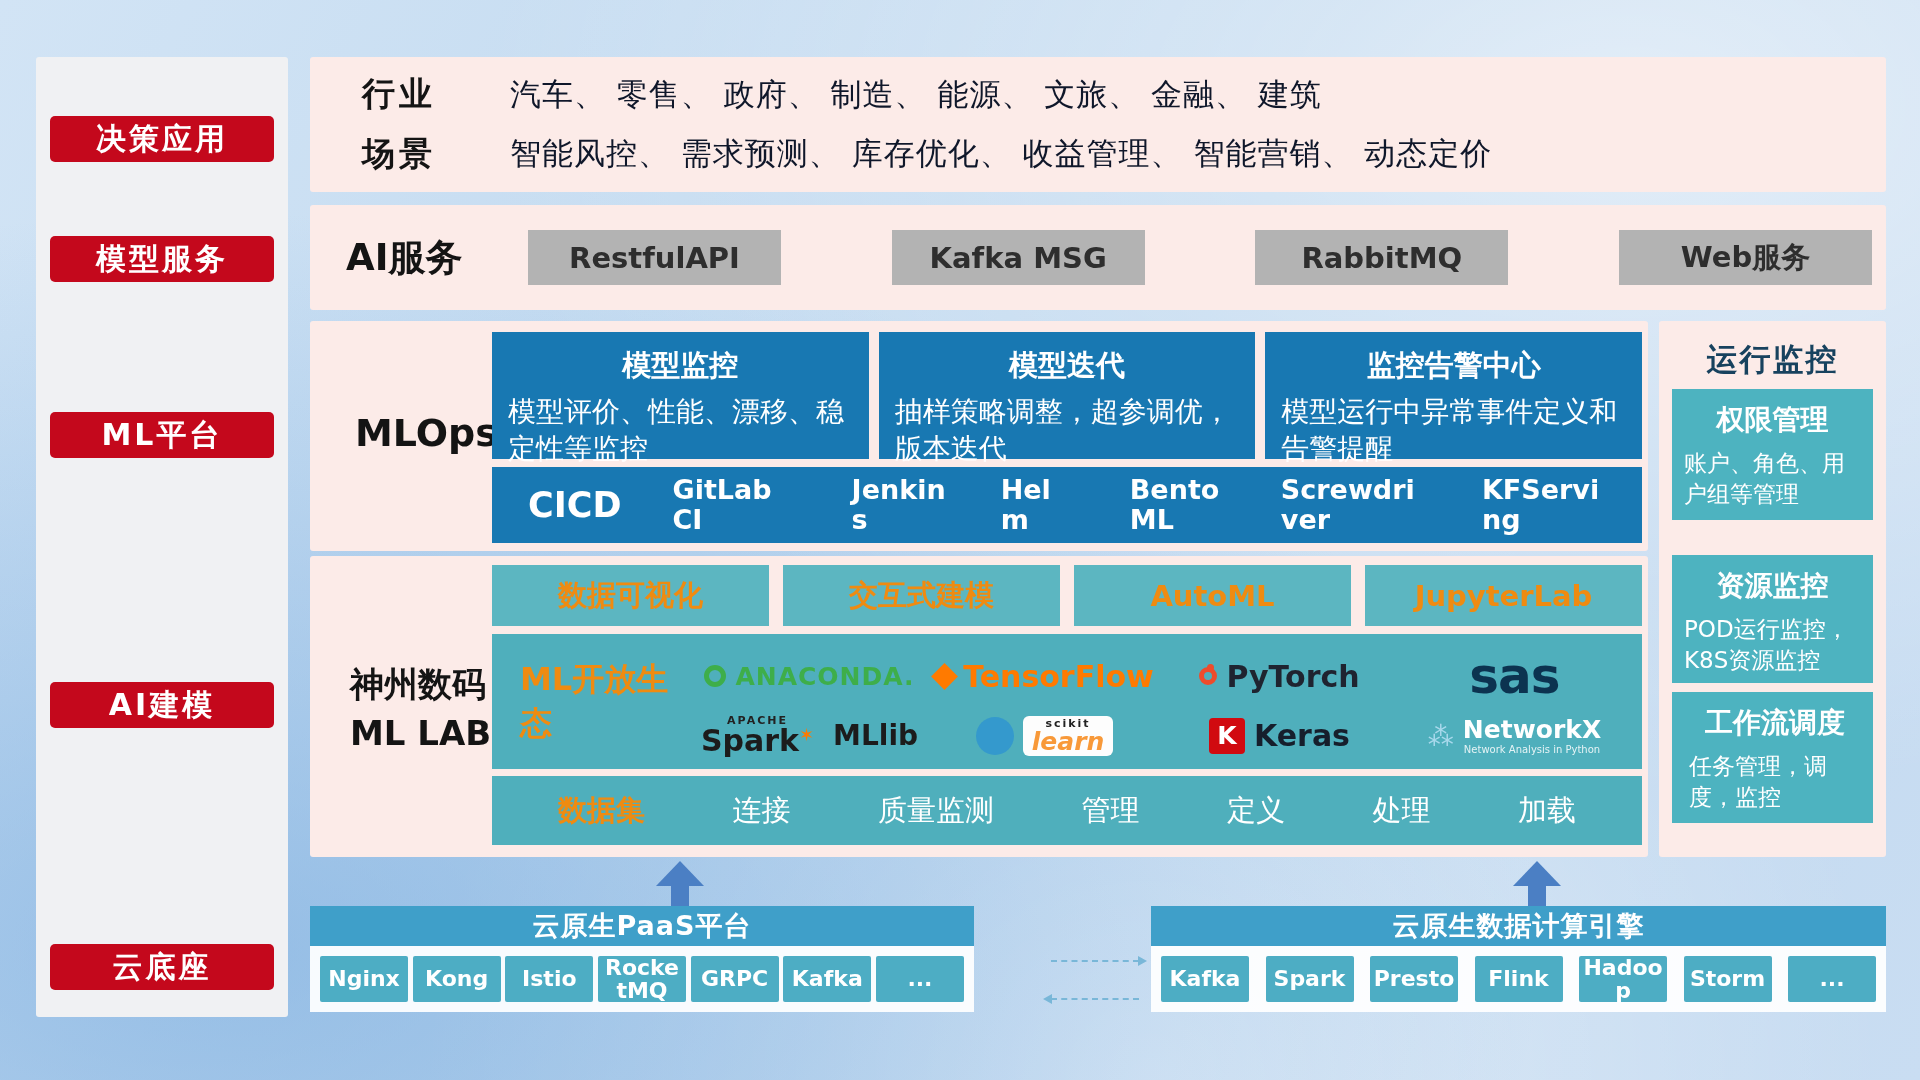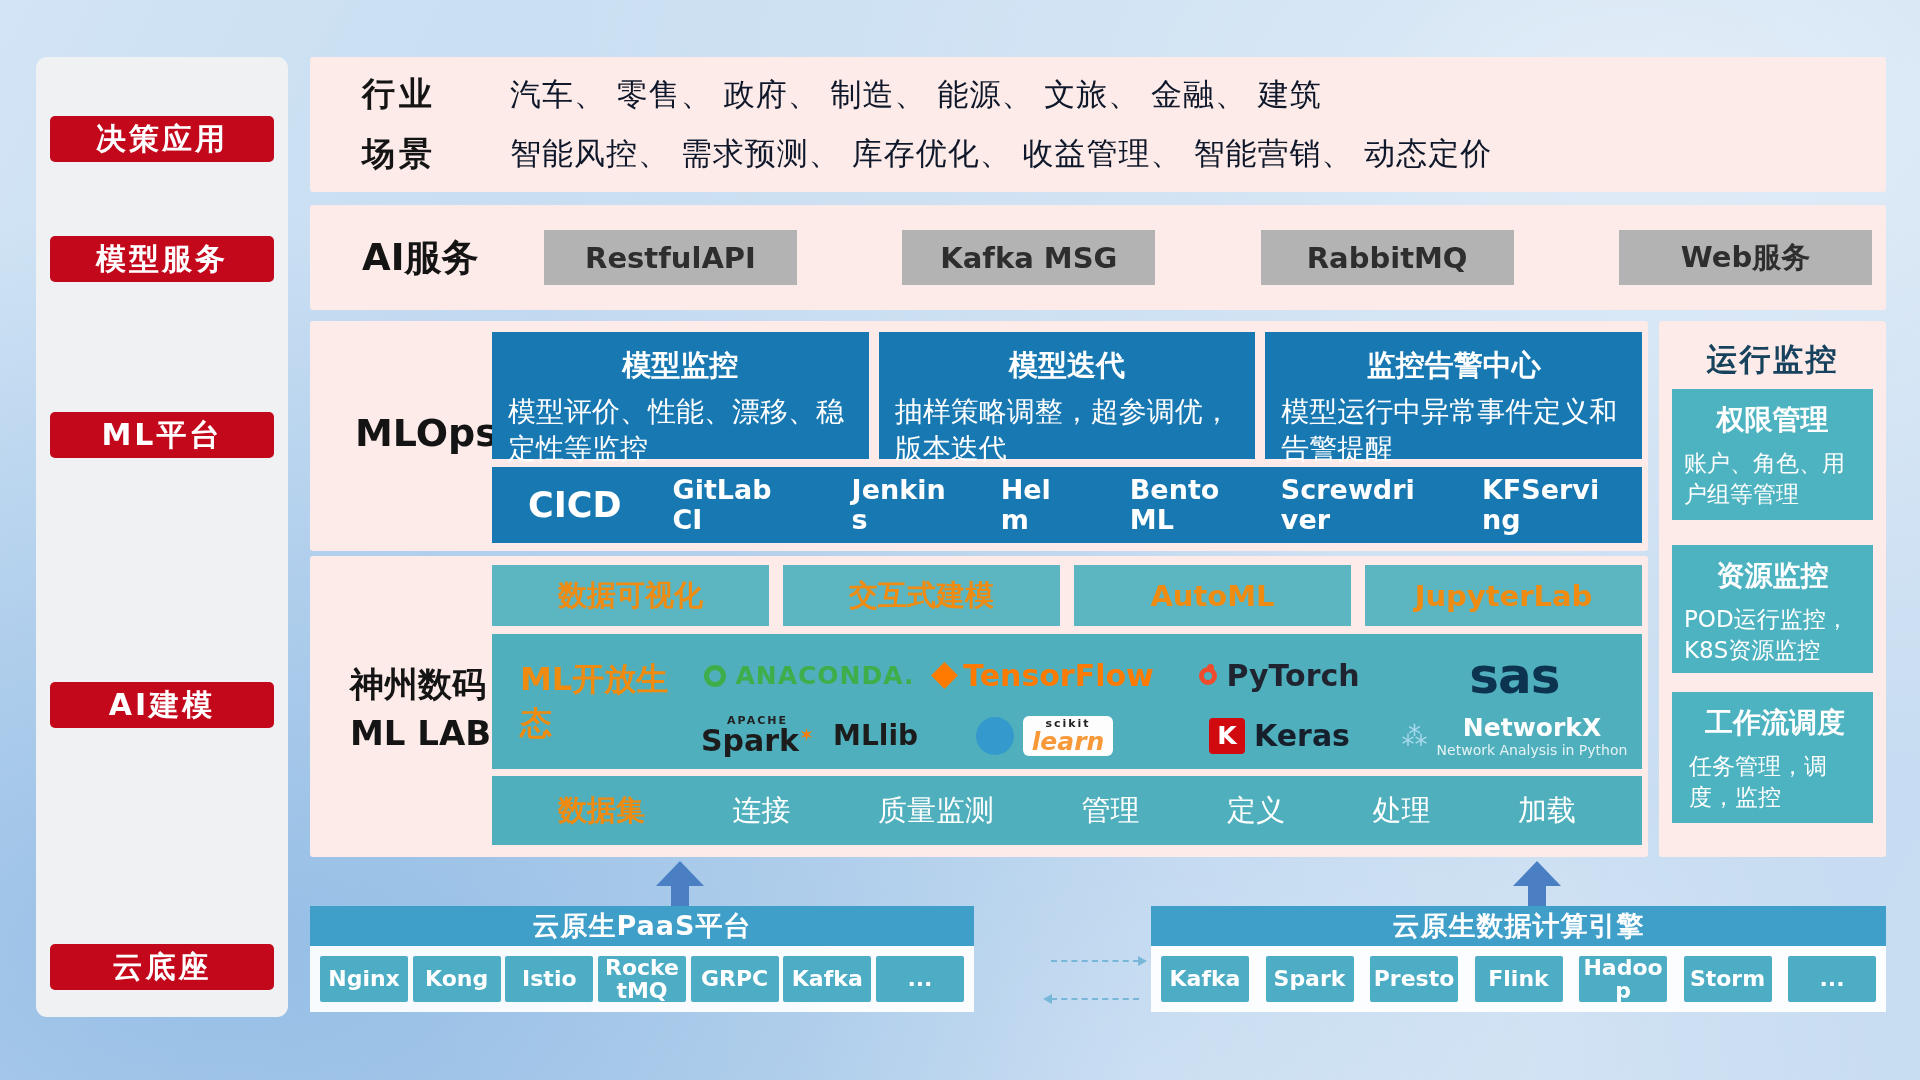--- a/index.html
+++ b/index.html
@@ -11,31 +11,31 @@
   .stage {
     position:relative; width:1920px; height:1080px;
     background:
       radial-gradient(ellipse at 12% 88%, rgba(110,165,220,0.55), transparent 55%),
       radial-gradient(ellipse at 85% 10%, rgba(255,255,255,0.55), transparent 50%),
       radial-gradient(ellipse at 60% 100%, rgba(255,255,255,0.45), transparent 45%),
       linear-gradient(118deg, #d2e4f5 0%, #bcd6ee 55%, #c9ddf2 100%);
   }
   
   .sidebar-strip { position:absolute; left:36px; top:57px; width:252px; height:960px;
-    background:#f0f1f3; border-radius:11px; }
+    background:#f0f1f3; border-radius:3px; }
   .side-badge { position:absolute; left:14px; width:224px; height:46px; background:#c4081c;
     border-radius:5px; color:#fff; font-size:30px; font-weight:bold; letter-spacing:3px;
     display:flex; align-items:center; justify-content:center; }
   
   .panel { position:absolute; background:#fcebe8; border-radius:3px; }
   #panel-industry { left:310px; top:57px; width:1576px; height:135px; padding:8px 0; }
   .ind-row { display:flex; align-items:center; height:50%; padding-left:52px; }
   .ind-label { width:148px; font-size:33px; font-weight:bold; color:#141414; letter-spacing:4px; }
   .ind-text { font-size:31px; color:#0f172a; letter-spacing:1px; }
-  #panel-aiservice { left:310px; top:205px; width:1576px; height:105px; display:flex; align-items:center; padding-left:52px; }
+  #panel-aiservice { left:310px; top:205px; width:1576px; height:105px; display:flex; align-items:center; padding-left:36px; }
   .ai-label { font-size:37px; font-weight:bold; color:#141414; width:168px; }
   .ai-buttons { flex:1; display:flex; justify-content:space-between; margin-left:14px; padding-right:14px; }
   .gray-btn { width:253px; height:55px; background:#b3b3b3; color:#2e2e2e; font-size:29px; font-weight:bold;
     display:flex; align-items:center; justify-content:center; }
   
   #panel-mlops { left:310px; top:321px; width:1338px; height:230px; }
   .mlops-label { position:absolute; left:45px; top:90px; font-size:38px; font-weight:bold; color:#141414; }
   .mlops-cards { position:absolute; left:182px; top:11px; width:1150px; height:127px; display:flex; gap:10px; }
   .blue-card { flex:1; background:#1878b2; color:#fff; padding:8px 16px; }
   .blue-card .bc-title { text-align:center; font-size:29px; font-weight:bold; margin:6px 0 8px; }
@@ -72,29 +72,29 @@
   .spark-star { color:#ff7a00; font-size:18px; vertical-align:top; }
   .mllib-text { color:#1c1c1c; font-weight:bold; font-size:28px; margin-left:10px; }
   .skl-circle { width:38px; height:38px; border-radius:50%; background:#3499cd; display:inline-block; }
   .skl-chip { background:#fdfdfd; border-radius:6px; padding:2px 9px; }
   .skl-learn { color:#f89939; font-weight:bold; font-size:25px; font-style:italic; }
   .keras-box { width:36px; height:36px; background:#d10a10; border-radius:4px; color:#fff; font-weight:bold;
     font-size:25px; display:flex; align-items:center; justify-content:center; }
   .keras-text { color:#161f2c; font-weight:bold; font-size:30px; }
   .nx-icon { color:#a9d9ec; font-size:26px; }
   .nx-name { color:#fff; font-weight:bold; font-size:25px; }
-  .nx-sub { color:rgba(255,255,255,0.85); font-size:14px; margin-top:3px; }
+  .nx-sub { color:rgba(255,255,255,0.85); font-size:10px; margin-top:3px; }
   .dataset-bar { position:absolute; left:182px; top:220px; width:1150px; height:69px; background:#4fafbc;
     display:flex; align-items:center; justify-content:space-between; padding:0 66px; color:#fff; font-size:29px; }
   .dataset-label { color:#ef8b11; font-weight:bold; }
   
   #panel-monitor { left:1659px; top:321px; width:227px; height:536px; }
   .monitor-title { text-align:center; margin-top:18px; font-size:31px; font-weight:bold; color:#17425e; letter-spacing:2px; }
   .mon-card { position:absolute; left:13px; width:201px; background:#4db3c0; color:#fff; padding:10px 12px; }
-  .mon-card.c1 { top:68px; height:131px; } .mon-card.c2 { top:224px; height:128px; } .mon-card.c3 { top:371px; height:131px;padding-left:17px; }
+  .mon-card.c1 { top:68px; height:131px; } .mon-card.c2 { top:234px; height:128px; } .mon-card.c3 { top:371px; height:131px;padding-left:17px; }
   .mon-card .mc-title { text-align:center; font-size:28px; font-weight:bold; margin:2px 0 9px; }
   .mon-card .mc-desc { font-size:23px; line-height:1.35; }
   
   .cloud-group { position:absolute; top:906px; }
   #paas-group { left:310px; width:664px;border-radius:26px; } #engine-group { left:1151px; width:735px; }
   .group-title { height:40px; background:#3f9fc9; color:#fff; font-size:27px; font-weight:bold;
     display:flex; align-items:center; justify-content:center; letter-spacing:1px; }
   .group-body { height:66px; background:rgba(255,255,255,0.93); display:flex; align-items:center;
     justify-content:space-between; padding:0 10px; }
   .chip { width:88px; height:46px; background:#4dadc4; color:#fff; font-size:22px; font-weight:bold;

